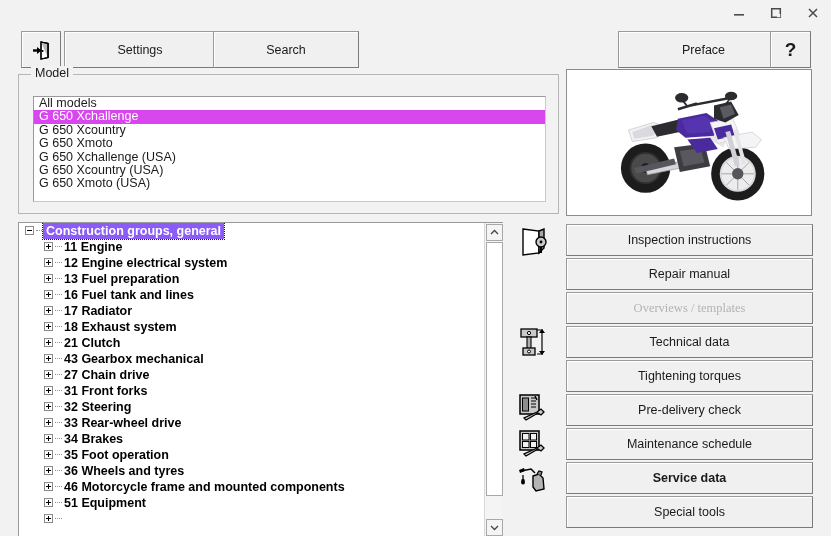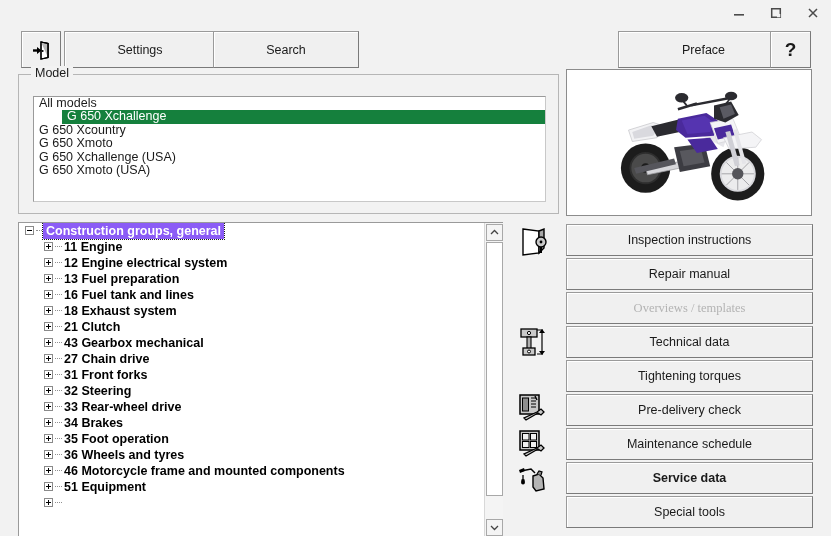--- a/index.html
+++ b/index.html
@@ -77,23 +77,22 @@
     border-bottom-color: #c8c8c8;
     overflow: hidden;
   }
   .list-item {
     height: 13.4px; line-height: 13.4px;
     padding-left: 5px;
     font-size: 12.5px; color: #1a1a1a;
     white-space: nowrap;
   }
   .list-item.selected {
-    background: #15803d;
+    background: #d946ef;
     color: #ffffff;
-    margin-left: 28px;
   }
 
   
   .imgpanel {
     position: absolute;
     left: 566px; top: 69px; width: 246px; height: 147px;
     background: #ffffff;
     border: 1px solid #8c8c8c;
   }
   .imgpanel svg { display: block; }
@@ -246,20 +245,21 @@
   </div>
 
   <div class="groupbox">
     <div class="groupbox-label">Model</div>
     <div class="listbox" id="model-list">
         <div class="list-item">All models</div>
         <div class="list-item selected">G 650 Xchallenge</div>
         <div class="list-item">G 650 Xcountry</div>
         <div class="list-item">G 650 Xmoto</div>
         <div class="list-item">G 650 Xchallenge (USA)</div>
+        <div class="list-item">G 650 Xcountry (USA)</div>
         <div class="list-item">G 650 Xmoto (USA)</div>
       </div>
   </div>
 
   <div class="imgpanel">
     <svg width="244" height="145" viewBox="0 0 244 145">
       <rect width="244" height="145" fill="#ffffff"></rect>
       <g transform="translate(52,24) scale(0.95)">
 
         <circle cx="28" cy="78" r="26" fill="#1c1c1c"></circle>
@@ -335,20 +335,25 @@
         </div>
         <div class="tnode child">
           <span class="exp plus"></span>
           <span class="dots"></span>
           <span class="tlabel">13 Fuel preparation</span>
         </div>
         <div class="tnode child">
           <span class="exp plus"></span>
           <span class="dots"></span>
           <span class="tlabel">16 Fuel tank and lines</span>
+        </div>
+        <div class="tnode child">
+          <span class="exp plus"></span>
+          <span class="dots"></span>
+          <span class="tlabel">17 Radiator</span>
         </div>
         <div class="tnode child">
           <span class="exp plus"></span>
           <span class="dots"></span>
           <span class="tlabel">18 Exhaust system</span>
         </div>
         <div class="tnode child">
           <span class="exp plus"></span>
           <span class="dots"></span>
           <span class="tlabel">21 Clutch</span>

